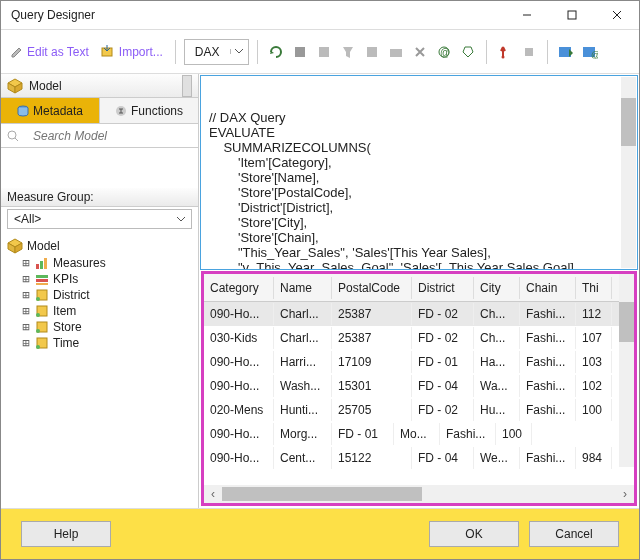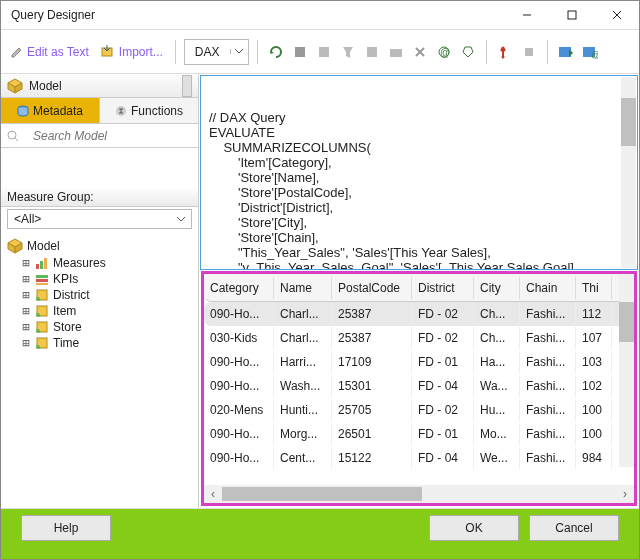--- a/index.html
+++ b/index.html
@@ -32,34 +32,34 @@
   .tree { padding:4px 2px; flex:1; overflow:hidden; }
   .tree-item { display:flex; align-items:center; gap:4px; padding:1px 0 1px 4px; cursor:pointer; }
   .tree-item.sub { padding-left:18px; }
   .exp { width:10px; text-align:center; color:#666; font-family:monospace; }
   .right { flex:1; display:flex; flex-direction:column; min-width:0; }
   .code { flex:0 0 195px; border:1px solid #4aa3df; margin:1px; padding:4px 4px 4px 8px; font-size:13px; overflow:hidden; white-space:pre; position:relative; }
   .code-scroll { position:absolute; right:1px; top:1px; bottom:1px; width:15px; background:#f0f0f0; }
   .code-thumb { position:absolute; right:1px; top:22px; width:15px; height:48px; background:#c0c0c0; }
   .grid-wrap { flex:1; border:3px solid #d63fc1; margin:0 2px 2px 2px; display:flex; flex-direction:column; min-height:0; }
   .grid { flex:1; overflow:hidden; position:relative; }
-  .ghead, .grow { display:flex;border-radius:7px; }
+  .ghead, .grow { display:flex; }
   .ghead { background:#f5f5f5; border-bottom:1px solid #ccc; height:28px; align-items:center; }
   .gcell { padding:4px 6px; overflow:hidden; text-overflow:ellipsis; white-space:nowrap; border-right:1px solid #eee; }
   .ghead .gcell { font-weight:400; border-right:1px solid #ddd; }
   .grow { height:24px; align-items:center; }
   .grow:nth-child(even){}
   .col0{width:70px} .col1{width:58px} .col2{width:80px} .col3{width:62px} .col4{width:46px} .col5{width:56px} .col6{width:36px}
   .grid-vs { position:absolute; right:0; top:0; bottom:18px; width:15px; background:#f0f0f0; }
   .grid-vt { position:absolute; right:0; top:28px; width:15px; height:40px; background:#c0c0c0; }
   .grid-hs { height:18px; background:#f0f0f0; display:flex; align-items:center; }
   .grid-hs .arrow { width:18px; text-align:center; color:#666; }
   .grid-hs .track { flex:1; position:relative; height:14px; }
   .grid-ht { position:absolute; left:0; top:0; width:200px; height:14px; background:#c0c0c0; }
-  .bottom { height:50px; display:flex; padding:6px 20px; gap:10px; background:#84cc16; }
+  .bottom { height:50px; display:flex; align-items:center; padding:16px 20px; gap:10px; background:#fde047; }
   .btn { width:90px; height:26px; display:flex; align-items:center; justify-content:center; border:1px solid #aaa; background:#e9e9e9; cursor:pointer; }
   .spacer { flex:1; }
   svg { display:block; }
   .sel-row { background:#e8e8e8; }
 </style>
 </head>
 <body>
 
 <div class="window">
   <div class="titlebar">
@@ -375,21 +375,20 @@
                 <div class="gcell col1">Hunti...</div>
                 <div class="gcell col2">25705</div>
                 <div class="gcell col3">FD - 02</div>
                 <div class="gcell col4">Hu...</div>
                 <div class="gcell col5">Fashi...</div>
                 <div class="gcell col6">100</div>
               </div>
               <div class="grow">
                 <div class="gcell col0">090-Ho...</div>
                 <div class="gcell col1">Morg...</div>
-                <div class="gcell col2">26501</div>
                 <div class="gcell col3">FD - 01</div>
                 <div class="gcell col4">Mo...</div>
                 <div class="gcell col5">Fashi...</div>
                 <div class="gcell col6">100</div>
               </div>
               <div class="grow">
                 <div class="gcell col0">090-Ho...</div>
                 <div class="gcell col1">Cent...</div>
                 <div class="gcell col2">15122</div>
                 <div class="gcell col3">FD - 04</div>

